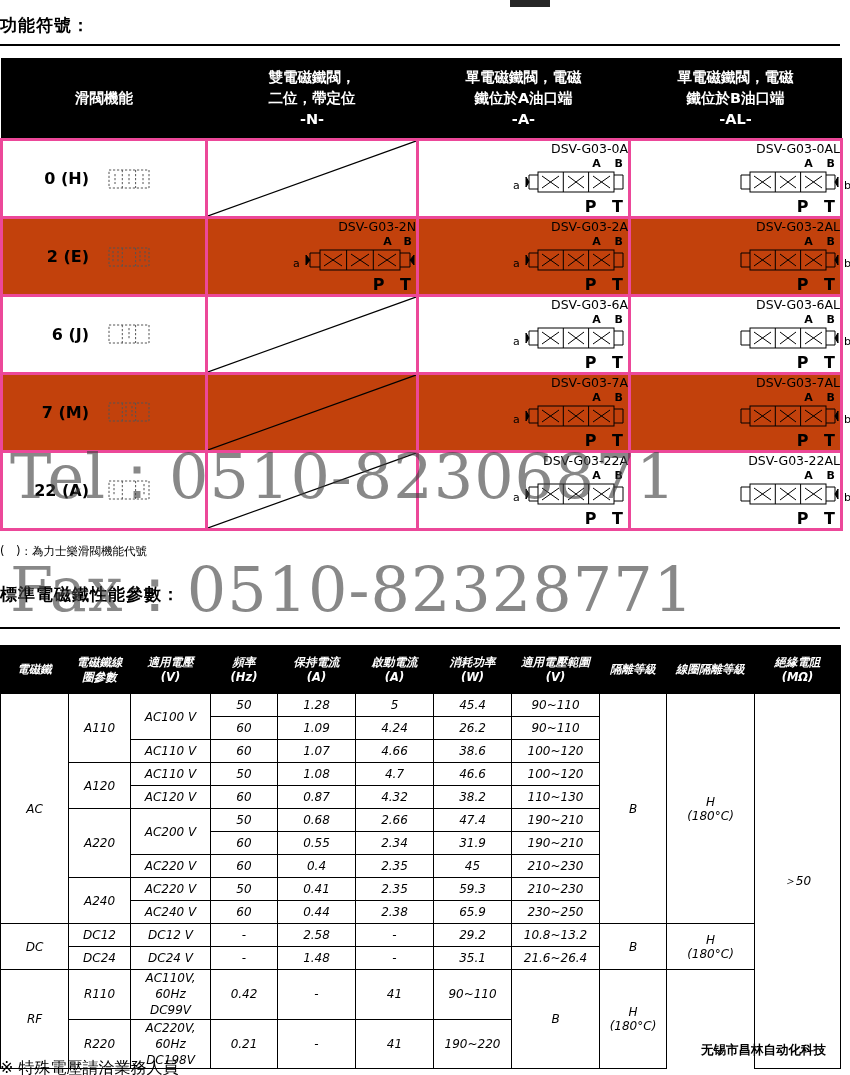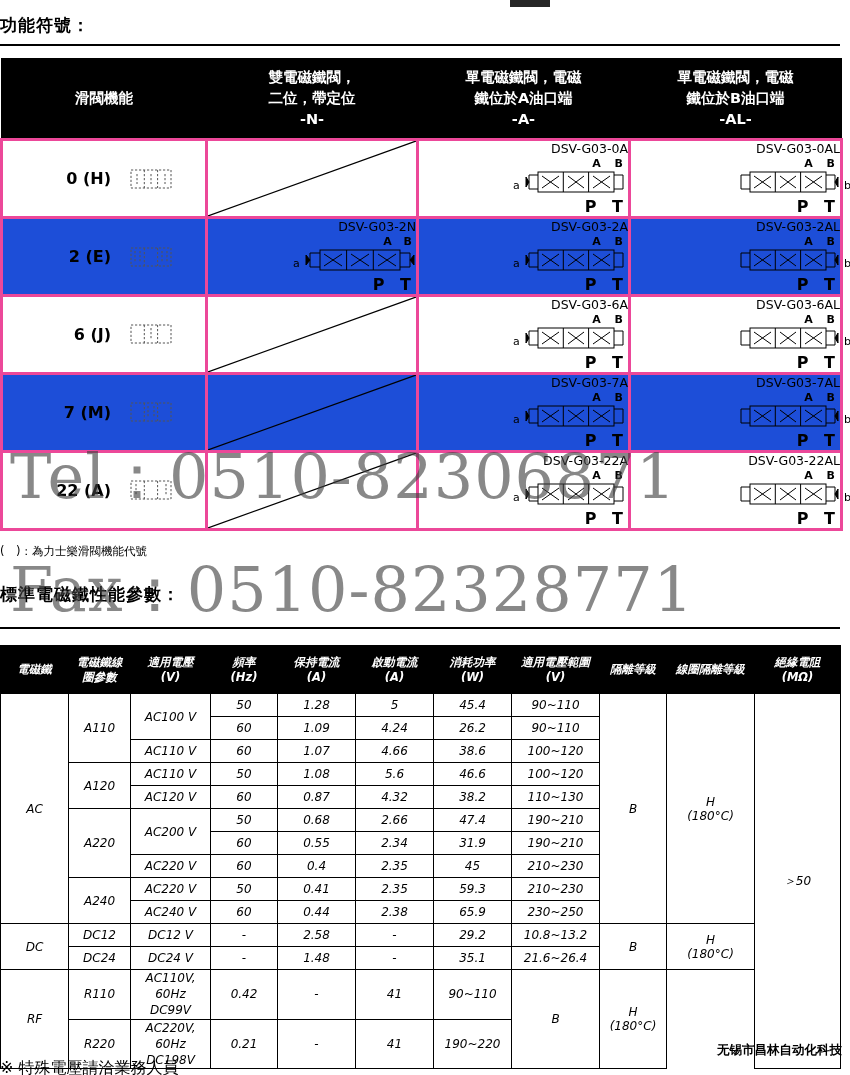--- a/index.html
+++ b/index.html
@@ -45,23 +45,23 @@
     vertical-align: middle;
   }
   .symtable td {
     border: 3px solid #ec4899;
     vertical-align: middle;
     text-align: right;
     padding: 0;
     height: 74px;
     position: relative;
   }
-  .row-alt td { background: #1d4ed8; }
+  .row-alt td { background: #c2410c; }
   .fn-cell { text-align: left; }
-  .fn-wrap { display: flex; align-items: center; justify-content: flex-start; padding-left: 30px; gap: 19px; }
+  .fn-wrap { display: flex; align-items: center; justify-content: flex-start; padding-left: 8px; gap: 19px; }
   .fn-label {
     font-size: 16px; font-weight: 700; color: #000;
     width: 78px;
   }
   .code {
     font-size: 12.5px; color: #000; display: block;
     line-height: 1.25;
     margin-bottom: 1px;
   }
   .ab-lbl { font-size: 11px; font-weight: 700; letter-spacing: 5px; display:block; line-height:1.05;}
@@ -117,21 +117,21 @@
     font-size: 62px;
     letter-spacing: 1px;
     white-space: nowrap;
     pointer-events: none;
   }
   .wm1 { left: 10px; top: 435px; }
   .wm2 { left: 10px; top: 548px; }
 
   .footer-company {
     position: absolute;
-    right: 8px; top: 1042px;
+    right: 24px; top: 1042px;
     font-size: 12.5px;
     font-weight: 700;
     color: #000;
   }
   .footer-note {
     position: absolute;
     left: 0; top: 1058px;
     font-size: 16px;
     color: #000;
   }
@@ -623,21 +623,21 @@
         <td>4.66</td>
         <td>38.6</td>
         <td>100~120</td>
       </tr>
 
       <tr>
         <td rowspan="2">A120</td>
         <td>AC110 V</td>
         <td>50</td>
         <td>1.08</td>
-        <td>5.6</td>
+        <td>4.7</td>
         <td>46.6</td>
         <td>100~120</td>
       </tr>
       <tr>
         <td>AC120 V</td>
         <td>60</td>
         <td>0.87</td>
         <td>4.32</td>
         <td>38.2</td>
         <td>110~130</td>

